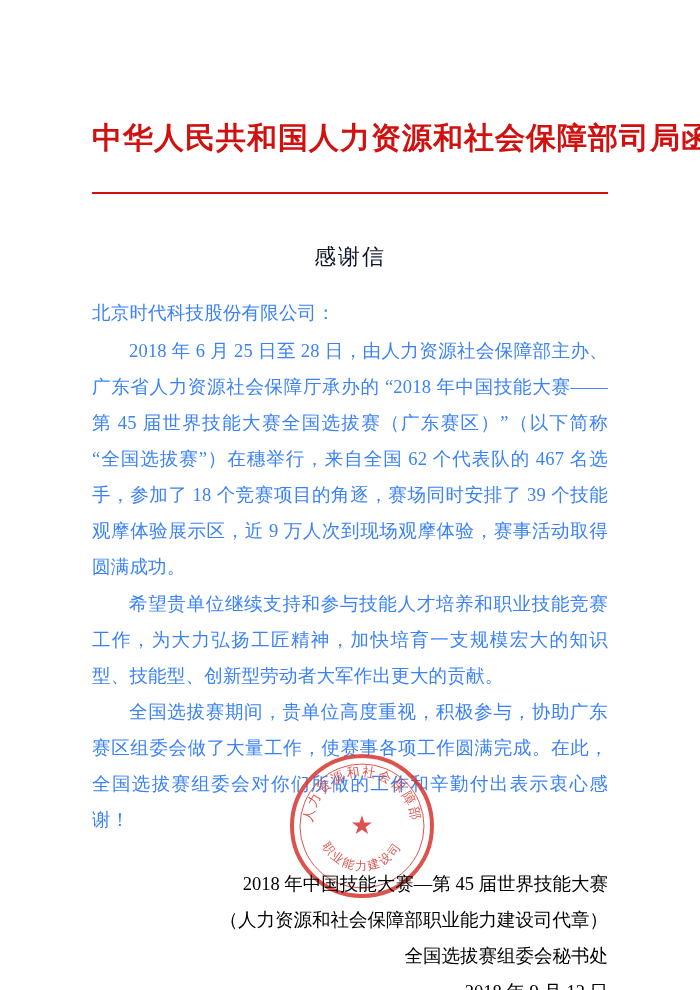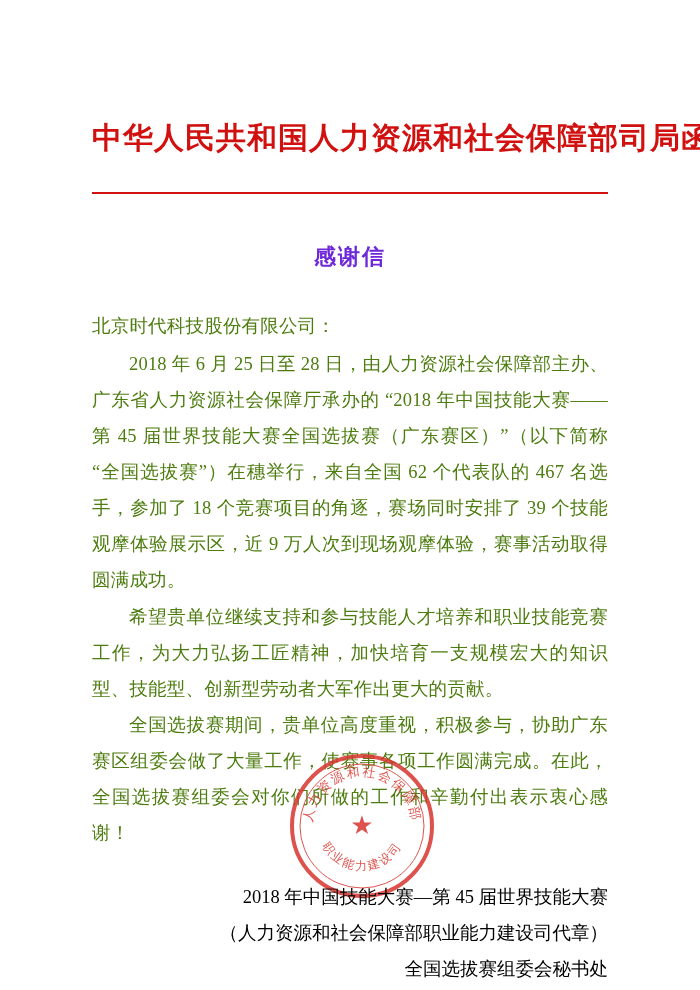--- a/index.html
+++ b/index.html
@@ -41,32 +41,32 @@
     margin-top: 36px;
     height: 2px;
     background: #d0110f;
     width: 100%;
   }
 
   
   .doc-title {
     text-align: center;
     font-size: 22px;
-    font-weight: bold;
+    font-weight: normal;
     letter-spacing: 2px;
     margin-top: 48px;
-    color: #6d28d9;
+    color: #0f172a;
   }
 
   
   .body-block {
-    margin-top: 36px;
+    margin-top: 23px;
     font-size: 18.5px;
     line-height: 1.95;
-    color: #4d7c0f;
+    color: #3b82f6;
     letter-spacing: 0.2px;
   }
   .salutation {
     text-align: left;
     margin-bottom: 2px;
   }
   .para {
     text-indent: 2em;
     text-align: justify;
     text-justify: inter-ideograph;

